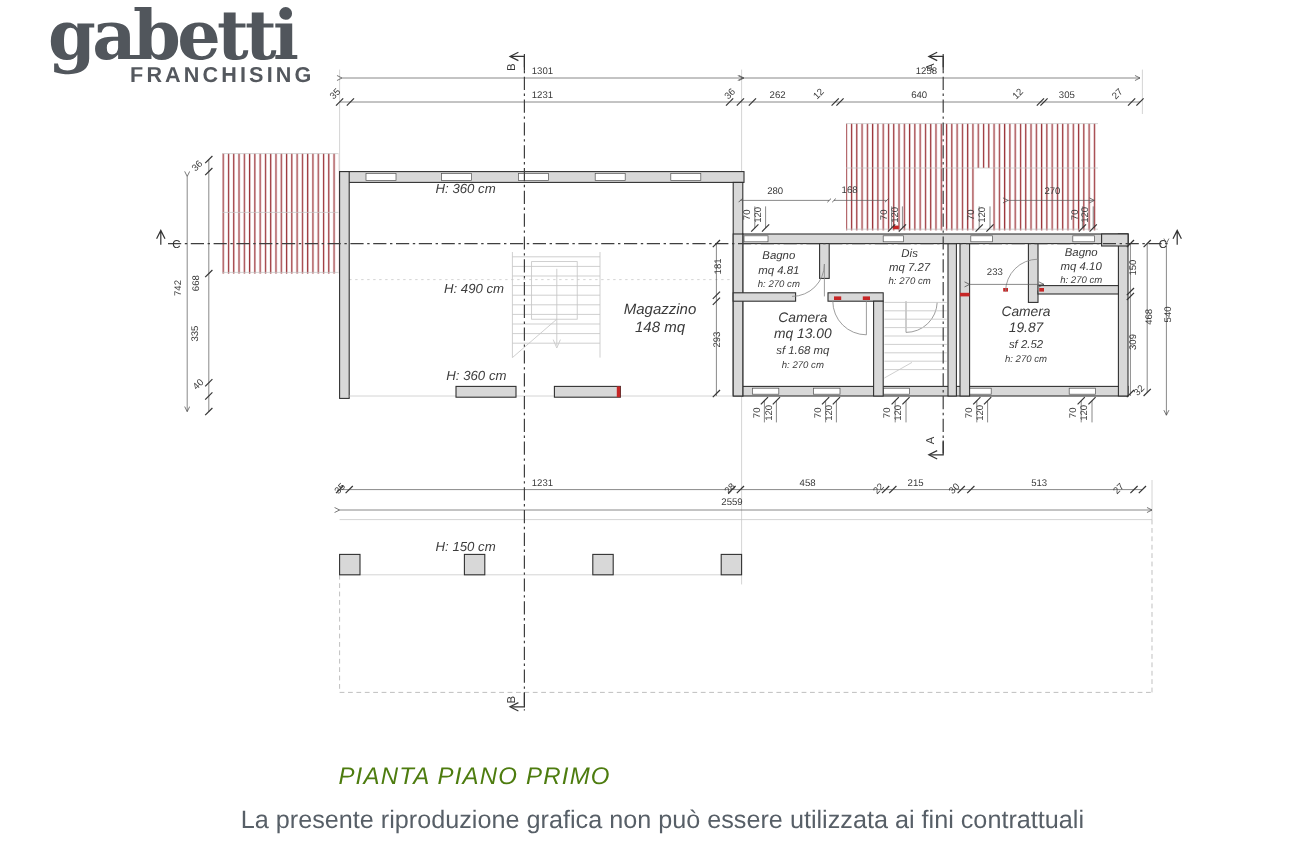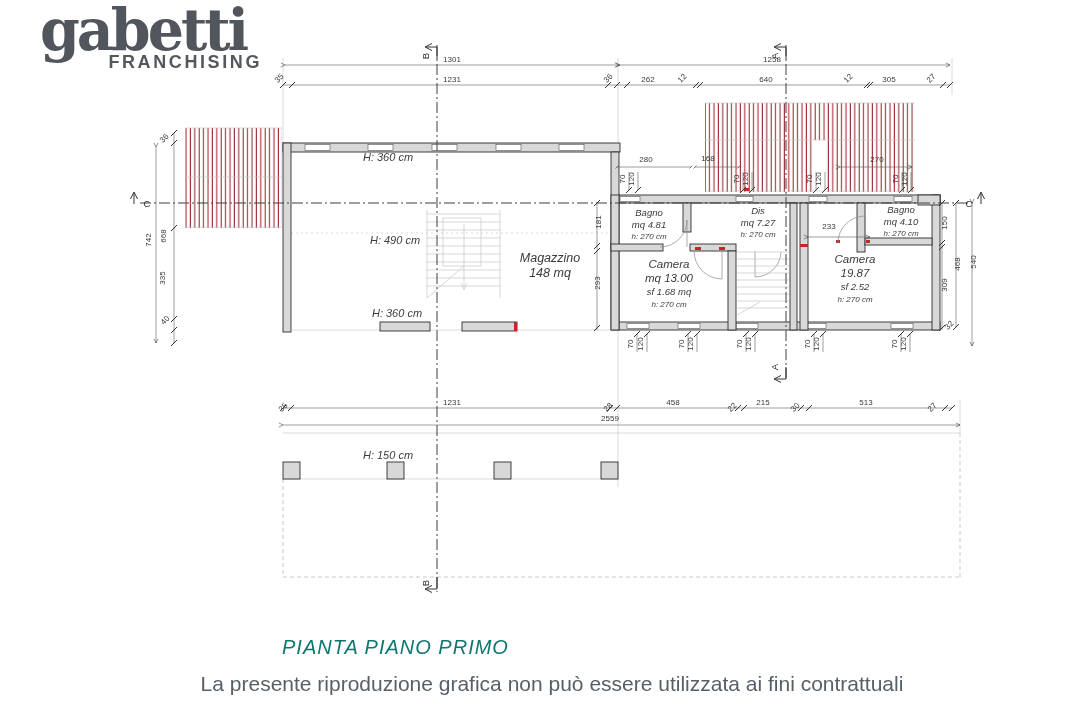--- a/index.html
+++ b/index.html
@@ -5,21 +5,21 @@
   html,body{margin:0;padding:0;background:#fff;}
   body{width:1080px;height:720px;position:relative;overflow:hidden;
        font-family:"Liberation Sans",sans-serif;}
   .logo{position:absolute;left:28px;top:0;width:222px;margin-left:12px;}
   .logo-brand{font-family:"DejaVu Serif",serif;font-weight:bold;font-size:57px;
               color:#51565c;letter-spacing:-3px;line-height:1.05;}
   .logo-sub{font-size:18px;letter-spacing:2.6px;color:#54585e;text-align:right;
             margin-top:-8px;font-weight:bold;}
   .plan-wrap{position:absolute;left:0;top:0;width:868px;height:720px;}
   .plan-title{position:absolute;left:282px;top:636px;font-style:italic;
-              font-size:20px;letter-spacing:1px;color:#0f766e;}
+              font-size:20px;letter-spacing:1px;color:#4d7c0f;}
   .disclaimer{position:absolute;left:0;top:672px;width:1080px;text-align:center;
               padding-left:24px;box-sizing:border-box;
               font-size:21px;color:#575f67;}
   svg text{font-family:"Liberation Sans",sans-serif;}
   svg .dim{font-size:8px;fill:#3a3a3a;text-anchor:middle;}
   svg .hlabel{font-size:11px;font-style:italic;fill:#3c3c3c;text-anchor:middle;}
   svg .seclabel{font-size:9.5px;fill:#333;text-anchor:middle;}
   svg .room{font-style:italic;fill:#3a3a3a;text-anchor:middle;}
   svg .s12{font-size:12.5px;} svg .s11{font-size:11.5px;}
   svg .s9{font-size:9.5px;} svg .s8{font-size:8px;}

